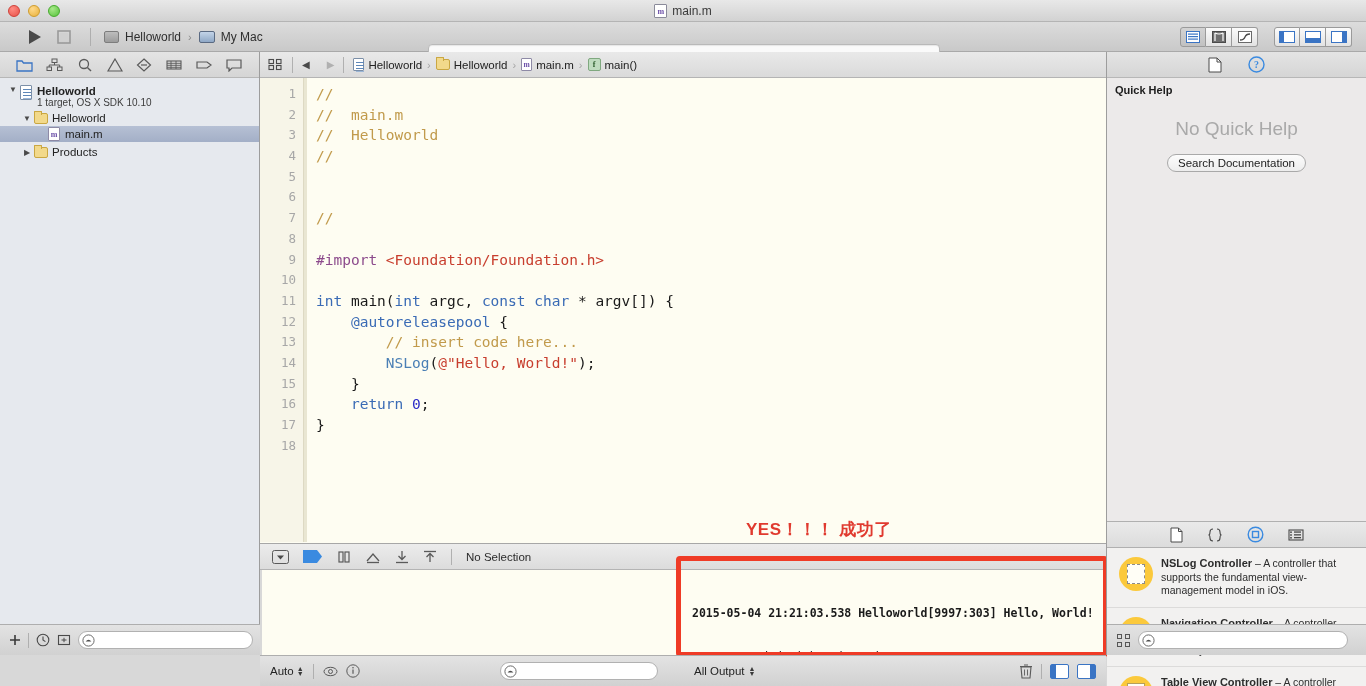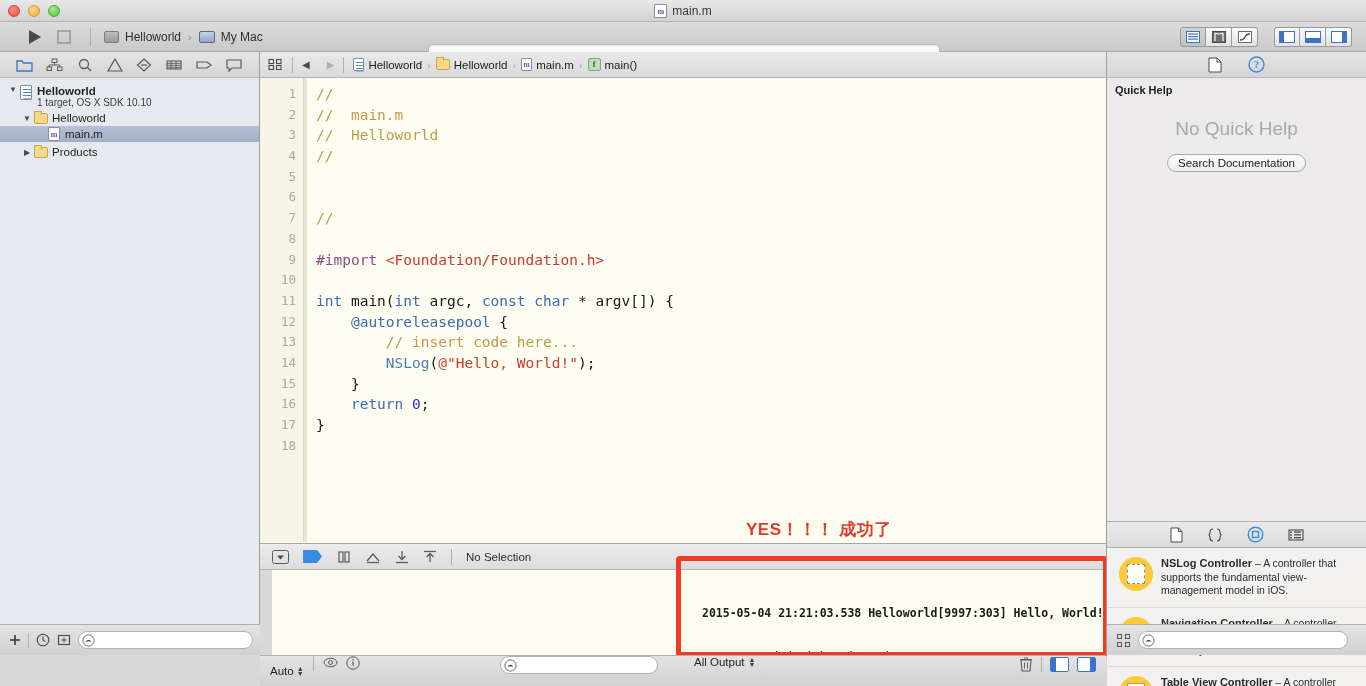--- a/index.html
+++ b/index.html
@@ -195,38 +195,38 @@
   
   .debugbar {
     position: absolute; left: 260px; top: 543px; width: 846px; height: 27px;
     background: linear-gradient(#ececec, #dcdcdc);
     border-top: 1px solid #a7a7a7; border-bottom: 1px solid #b4b4b4;
     display: flex; align-items: center; gap: 14px; padding-left: 12px;
   }
   .db-sep { width: 1px; height: 16px; background: #b0b0b0; }
   .db-label { font-size: 11.5px; color: #2c2c2c; }
   .console {
-    position: absolute; left: 272px; top: 570px; width: 959px; height: 85px;
+    position: absolute; left: 262px; top: 570px; width: 959px; height: 85px;
     background: #fefdf2;
   }
   .console-text {
     position: absolute; left: 430px; top: 7px;
     font-family: "DejaVu Sans Mono", monospace; font-size: 11.5px;
     color: #1a1a1a; line-height: 14.5px; white-space: pre;
     font-weight: bold;
   }
   .console-text .l2 { font-weight: normal; }
   .redbox {
     position: absolute; left: 676px; top: 556px; width: 432px; height: 101px;
     border: 5px solid #ef3b26; border-radius: 4px; pointer-events: none;
   }
   .statusbar {
     position: absolute; left: 260px; top: 655px; width: 846px; height: 31px;
     background: linear-gradient(#e3e3e3, #d1d1d1); border-top: 1px solid #aeaeae;
-    display: flex; 
+    display: flex; align-items: center;
   }
   .sb-auto { margin-left: 10px; font-size: 11.5px; color: #232323; display: flex; align-items: center; gap: 3px; }
   .stepper { display: inline-flex; flex-direction: column; line-height: 5px; font-size: 7px; color: #3a3a3a; }
   .sb-sep { width: 1px; height: 15px; background: #afafaf; margin: 0 9px; }
   .sb-filter {
     position: absolute; left: 240px; width: 158px; height: 18px;
     background: #fff; border: 1px solid #b1b1b1; border-radius: 9px;
     display: flex; align-items: center; padding-left: 3px;
   }
   .sb-alloutput { position: absolute; left: 434px; font-size: 11.5px; color: #232323; display: flex; align-items: center; gap: 4px; }

